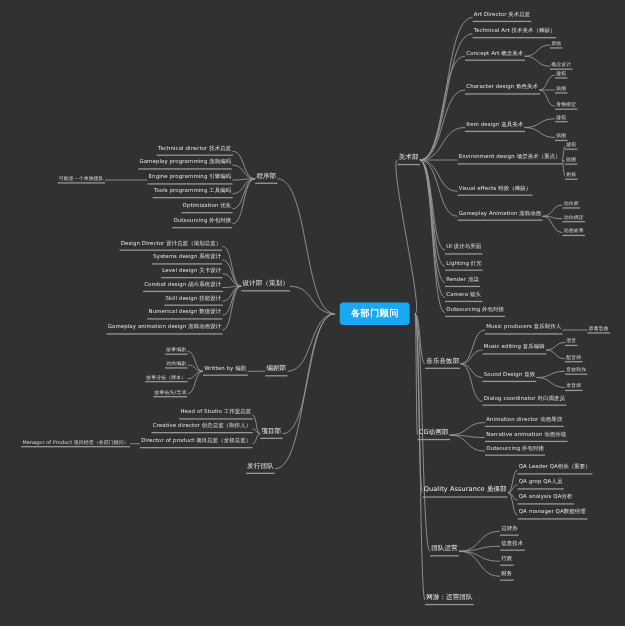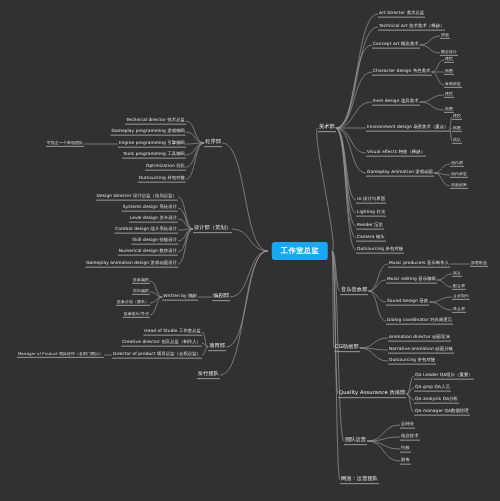--- a/index.html
+++ b/index.html
@@ -124,21 +124,21 @@
       <path d="M 162.34375 297 C 155.5546875 297, 156.7890625 292, 150 292"></path>
       <path d="M 162.34375 297 C 155.5546875 297, 156.7890625 303, 150 303"></path>
       <path d="M 162.34375 297 C 155.5546875 297, 156.7890625 315, 150 315"></path>
       <path d="M 268 251 C 244.9 251, 249.1 347, 226 347"></path>
       <path d="M 208.125 347 C 204.75625 347, 205.36875 332, 202 332"></path>
       <path d="M 208.125 347 C 204.75625 347, 205.36875 343, 202 343"></path>
       <path d="M 208.125 347 C 204.75625 347, 205.36875 355, 202 355"></path>
       <path d="M 112 355 C 107.6 355, 108.4 355, 104 355"></path>
       <path d="M 268 251 C 241.6 251, 246.4 375, 220 375"></path>
     </svg>
-  <div class="root" id="root-node" style="left: 300px; top: 251px;">工作室总监</div>
+  <div class="root" id="root-node" style="left: 300px; top: 251px;">各部门顾问</div>
   <div id="nodes">
       <div class="node u r lvl1" style="left: 318px; top: 128px;">美术部</div>
       <div class="node u r lvl2" style="left: 378px; top: 14px;">Art Director 美术总监</div>
       <div class="node u r lvl2" style="left: 378px; top: 27px;">Technical Art 技术美术（稀缺）</div>
       <div class="node u r lvl2" style="left: 372px; top: 45px;">Concept Art 概念美术</div>
       <div class="node u r lvl3" style="left: 440px; top: 36px;">原画</div>
       <div class="node u r lvl3" style="left: 440px; top: 53px;">概念设计</div>
       <div class="node u r lvl2" style="left: 372px; top: 72px;">Character design 角色美术</div>
       <div class="node u r lvl3" style="left: 444px; top: 60px;">建模</div>
       <div class="node u r lvl3" style="left: 444px; top: 72px;">贴图</div>

